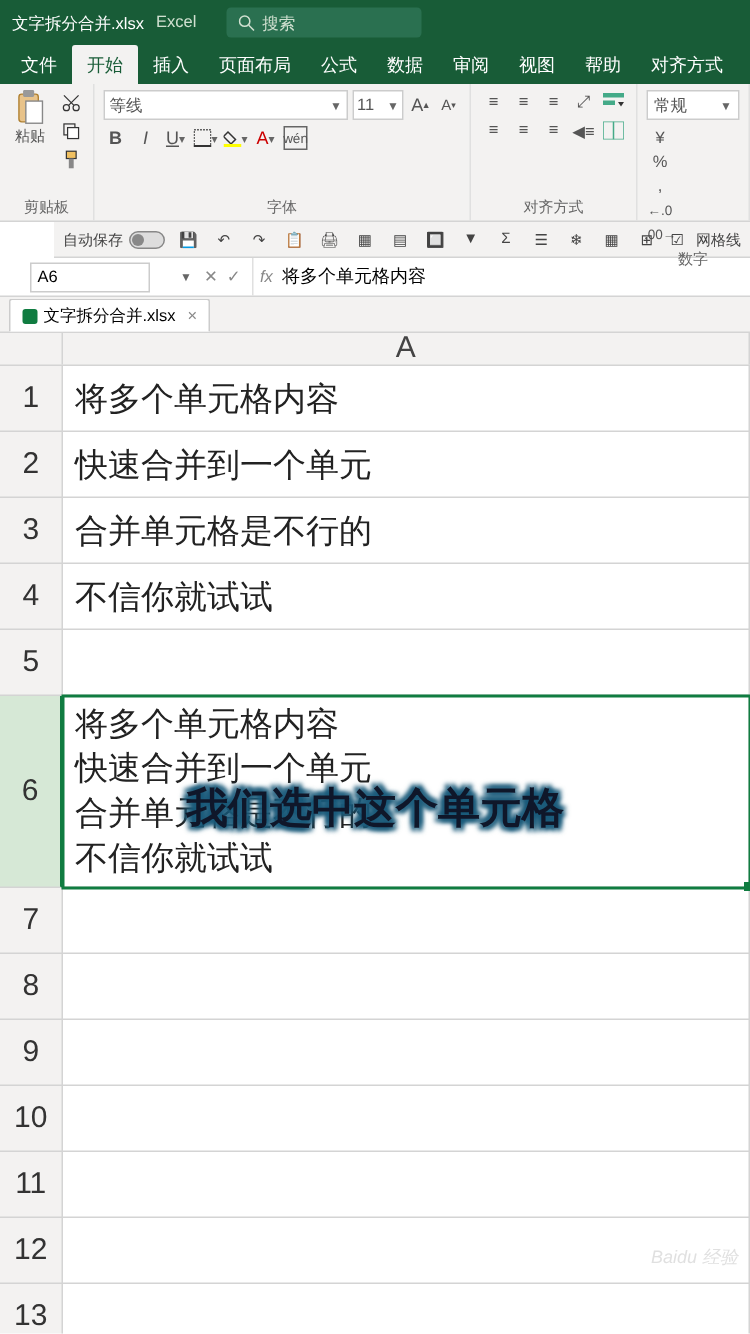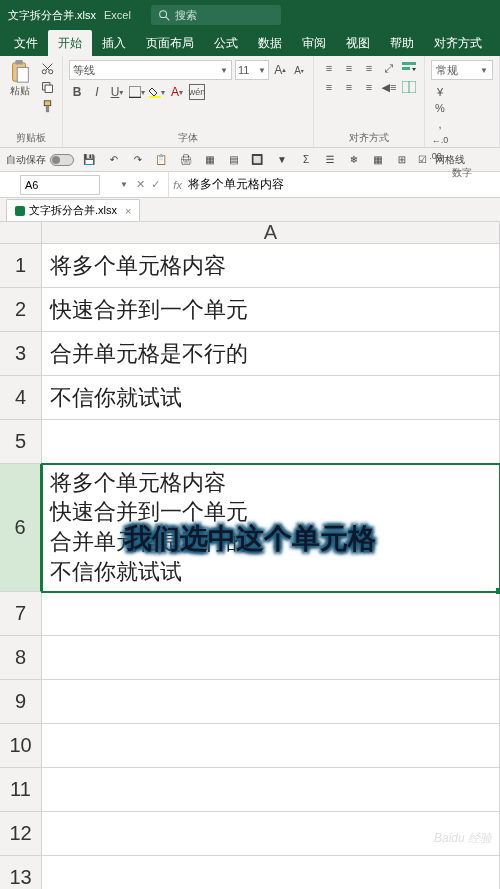--- a/index.html
+++ b/index.html
@@ -22,21 +22,21 @@
 .fontgroup{flex:1;}
 .fontrow1{display:flex;gap:3px;margin-bottom:4px;align-items:center;}
 .fontsel{border:1px solid #ccc;background:#fff;height:20px;font-size:11px;padding:0 3px;display:flex;align-items:center;flex:1;min-width:0;justify-content:space-between;}
 .sizesel{border:1px solid #ccc;background:#fff;height:20px;width:34px;font-size:11px;display:flex;align-items:center;justify-content:space-between;padding:0 2px;}
 .fontrow2{display:flex;gap:4px;align-items:center;}
 .fbtn{width:16px;height:16px;display:flex;align-items:center;justify-content:center;font-size:12px;}
 .aligngroup .arow{display:flex;gap:2px;margin-bottom:3px;}
 .abtn{width:18px;height:16px;display:flex;align-items:center;justify-content:center;}
 .numgroup{min-width:70px;}
 .numsel{border:1px solid #ccc;background:#fff;height:20px;font-size:11px;padding:0 4px;width:62px;display:flex;align-items:center;justify-content:space-between;margin-bottom:4px;}
-.qat{height:24px;background:#f3f2f1;border-bottom:1px solid #d4d4d4;display:flex;align-items:center;padding:0 6px;font-size:10px;color:#444;gap:8px;overflow:hidden;white-space:nowrap;}
+.qat{height:24px;background:#f3f2f1;border-bottom:1px solid #d4d4d4;display:flex;align-items:center;padding:0 6px;font-size:10px;color:#444;gap:8px;overflow:hidden;white-space:nowrap;margin-left:36px;}
 .qat .autosave{display:flex;align-items:center;gap:4px;}
 .pill{width:24px;height:12px;border:1px solid #888;border-radius:6px;position:relative;background:#ddd;}
 .pill::after{content:"";position:absolute;width:8px;height:8px;background:#888;border-radius:50%;left:1px;top:1px;}
 .qicon{width:16px;height:16px;display:flex;align-items:center;justify-content:center;}
 .fbar{height:26px;border-bottom:1px solid #d4d4d4;display:flex;align-items:center;font-size:11px;}
 .namebox{width:80px;height:20px;border:1px solid #ccc;margin:0 20px;padding:0 4px;display:flex;align-items:center;background:#fff;}
 .fbar .fbtns{display:flex;gap:6px;padding:0 8px;color:#888;}
 .fxline{display:flex;align-items:center;flex:1;gap:6px;padding:0 4px;border-left:1px solid #e0e0e0;height:100%;}
 .fx{font-style:italic;color:#888;font-size:11px;}
 .fval{font-size:12px;}

